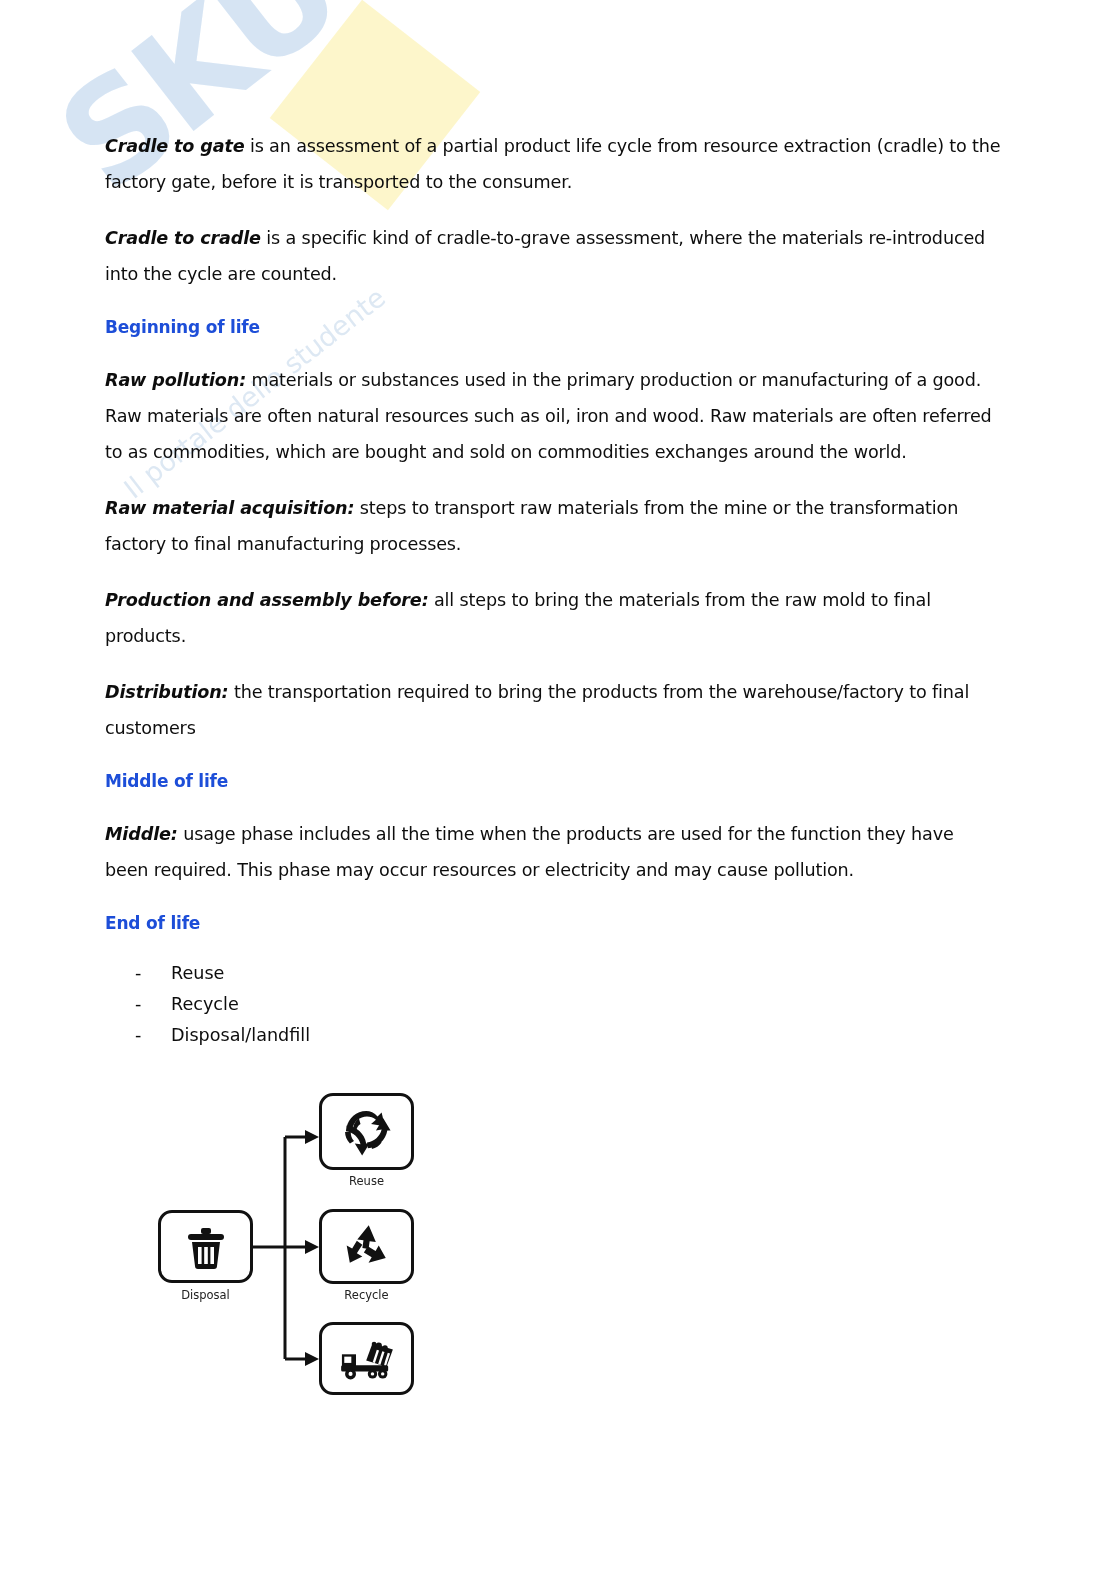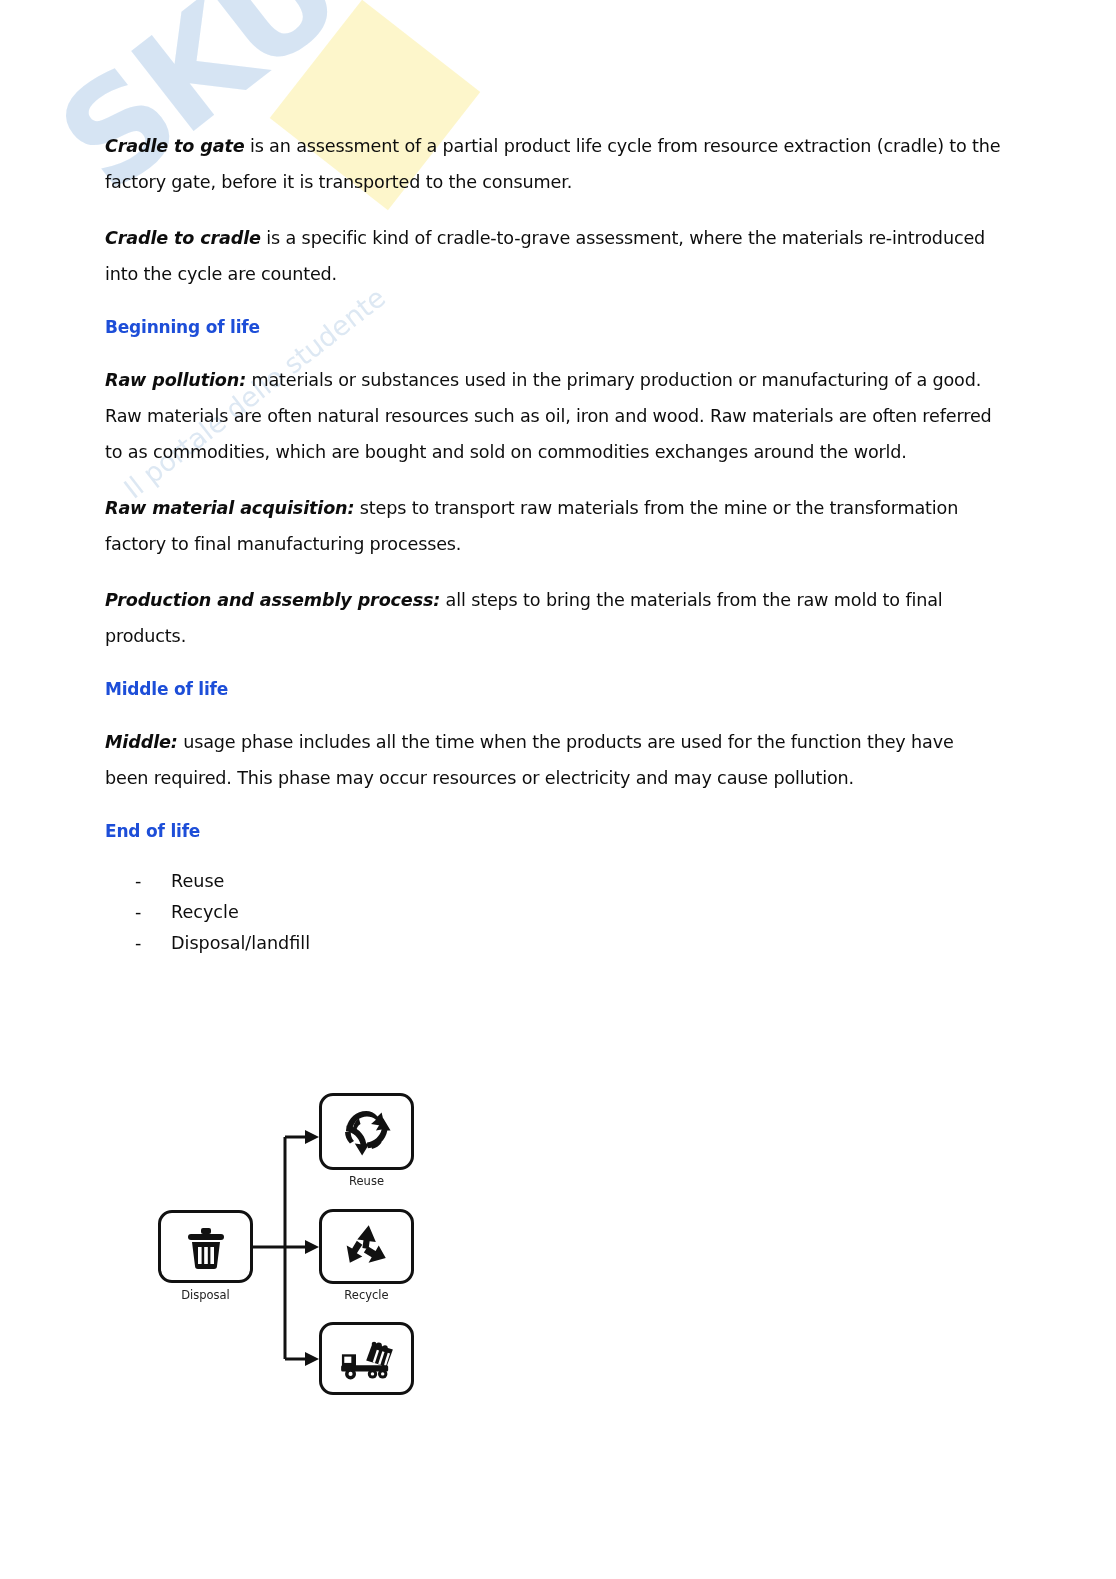--- a/index.html
+++ b/index.html
@@ -153,22 +153,23 @@
     <p class="para"><b>Cradle to gate</b><span> is an assessment of a partial product life cycle from resource extraction (cradle) to the factory gate, before it is transported to the consumer.</span></p>
 
     <p class="para"><b>Cradle to cradle</b><span> is a specific kind of cradle-to-grave assessment, where the materials re-introduced into the cycle are counted.</span></p>
 
     <h3 class="section">Beginning of life</h3>
 
     <p class="para"><b>Raw pollution:</b><span> materials or substances used in the primary production or manufacturing of a good. Raw materials are often natural resources such as oil, iron and wood. Raw materials are often referred to as commodities, which are bought and sold on commodities exchanges around the world.</span></p>
 
     <p class="para"><b>Raw material acquisition:</b><span> steps to transport raw materials from the mine or the transformation factory to final manufacturing processes.</span></p>
 
-    <p class="para"><b>Production and assembly process:</b><span> all steps to bring the materials from the raw mold to final products.</span></p>
-
+    <p class="para"><b>Production and assembly before:</b><span> all steps to bring the materials from the raw mold to final products.</span></p>
+
+    <p class="para"><b>Distribution:</b><span> the transportation required to bring the products from the warehouse/factory to final customers</span></p>
 
     <h3 class="section">Middle of life</h3>
 
     <p class="para"><b>Middle:</b><span> usage phase includes all the time when the products are used for the function they have been required. This phase may occur resources or electricity and may cause pollution.</span></p>
 
     <h3 class="section">End of life</h3>
 
 
     <ul class="dashlist">
       <li>

